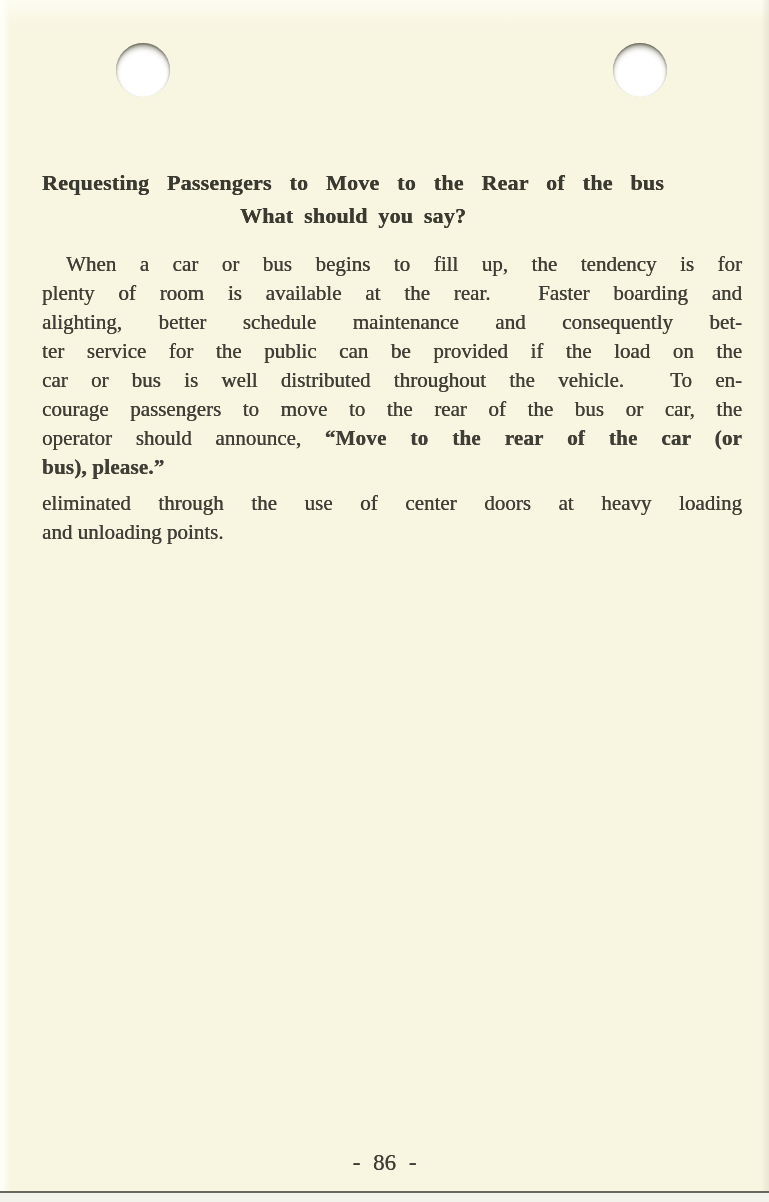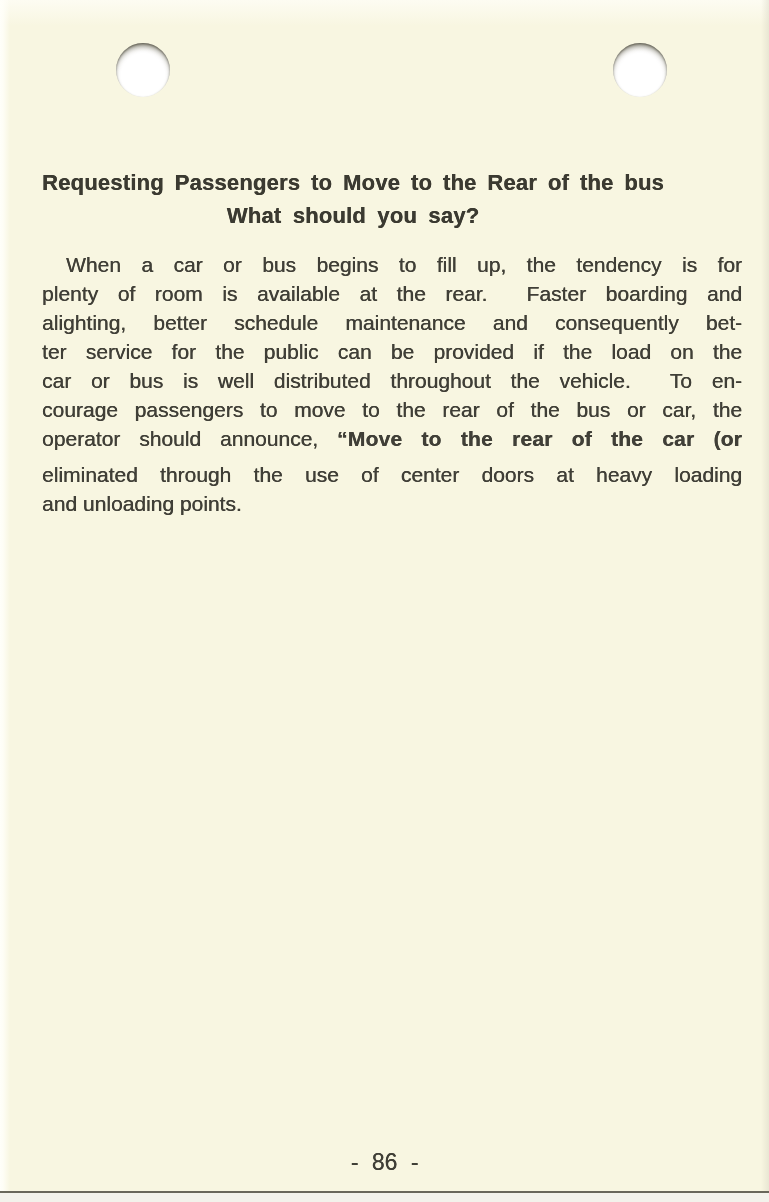--- a/index.html
+++ b/index.html
@@ -10,21 +10,21 @@
   .page {
     position: relative;
     width: 769px;
     height: 1202px;
     overflow: hidden;
     background:
       linear-gradient(90deg, #fffff9 0px, rgba(255,255,249,0.85) 3px, rgba(255,255,249,0) 10px),
       linear-gradient(270deg, rgba(214,211,193,0.45) 0px, rgba(214,211,193,0) 8px),
       linear-gradient(180deg, #fdfcf2 0px, rgba(253,252,242,0) 26px),
       var(--page-bg, #f8f6e1);
-    font-family: Liberation Sans, sans-serif;
+    font-family: Liberation Serif, serif;
     color: var(--text-color, #403f37);
   }
   .hole {
     position: absolute;
     top: 43px;
     width: 54px;
     height: 54px;
     border-radius: 50%;
     background: radial-gradient(circle at 50% 60%, #ffffff 55%, #f1efe6 100%);
     box-shadow:
@@ -119,20 +119,21 @@
 
   <div class="body-text">
       <div class="paragraph">
         <div class="line indent"><span>When a car or bus begins to fill up, the tendency is for</span></div>
         <div class="line"><span>plenty of room is available at the rear.  Faster boarding and</span></div>
         <div class="line"><span>alighting, better schedule maintenance and consequently bet-</span></div>
         <div class="line"><span>ter service for the public can be provided if the load on the</span></div>
         <div class="line"><span>car or bus is well distributed throughout the vehicle.  To en-</span></div>
         <div class="line"><span>courage passengers to move to the rear of the bus or car, the</span></div>
         <div class="line"><span>operator should announce, </span><span class="bold">“Move to the rear of the car (or</span></div>
+        <div class="line last"><span class="bold">bus), please.”</span></div>
       </div>
       <div class="paragraph">
         <div class="line"><span>eliminated through the use of center doors at heavy loading</span></div>
         <div class="line last"><span>and unloading points.</span></div>
       </div>
     </div>
 
   <div class="footer">
     <span>- 86 -</span>
   </div>

